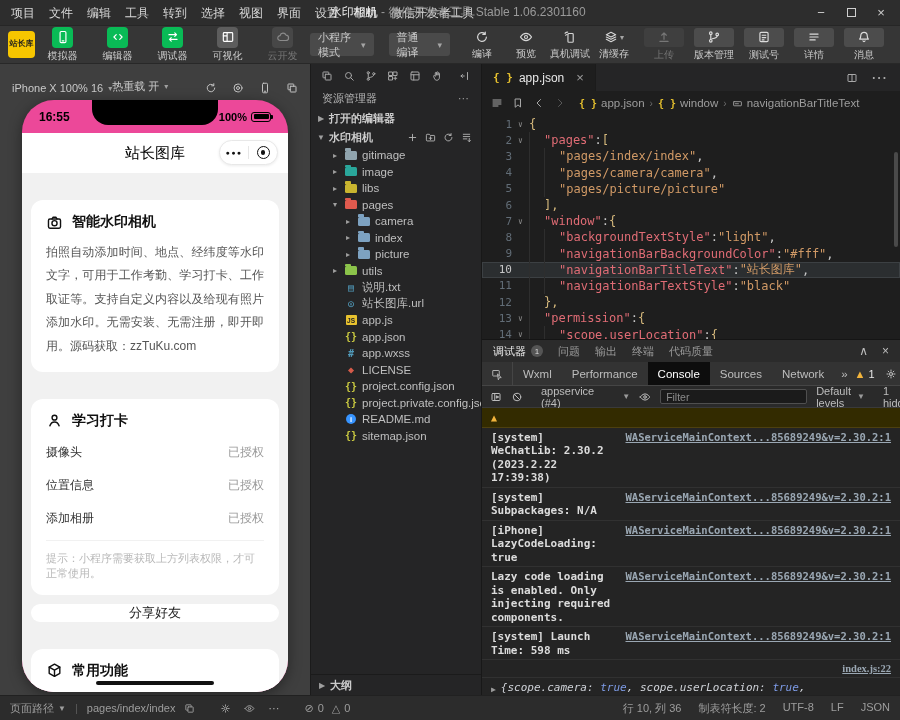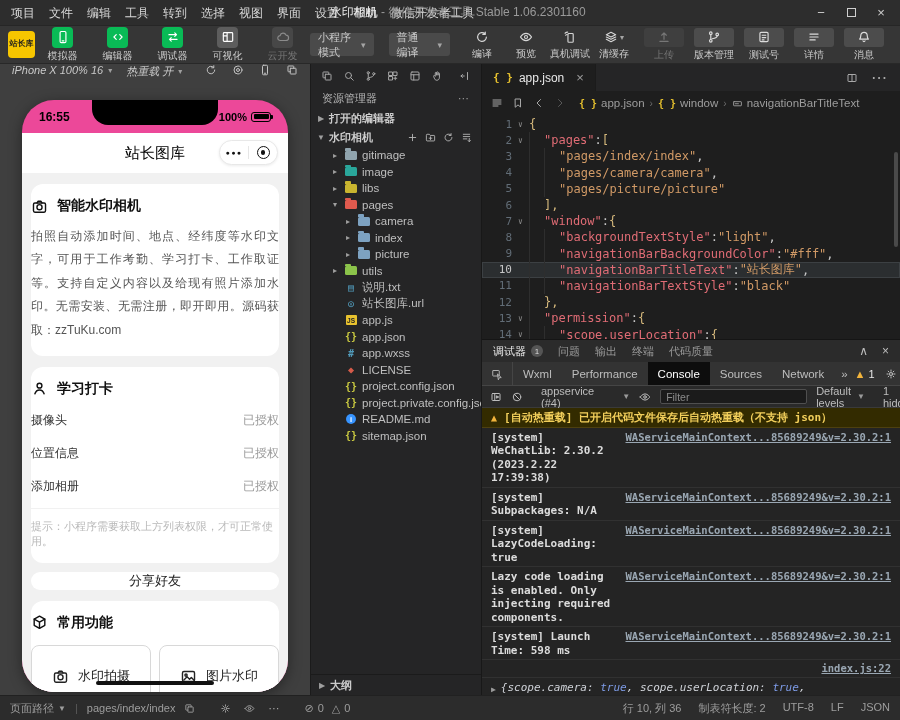--- a/index.html
+++ b/index.html
@@ -34,40 +34,40 @@
   .rgroup { margin-left:auto; display:flex; gap:6px; padding-right:6px; }
   .ract { display:flex; flex-direction:column; align-items:center; min-width:44px; gap:1px; font-size:10px; color:#cbcbcb; }
   .ract .box { width:40px; height:19px; border-radius:3px; background:#4c4c4c; display:flex; align-items:center; justify-content:center; color:#dcdcdc; }
   .ract.disabled { color:#767676; } .ract.disabled .box { background:#3f3f3f; color:#777; }
 
   
   .main { position:absolute; top:64px; left:0; right:0; bottom:25px; display:flex; }
 
   
   .sim { width:310px; background:#3f3f3f; position:relative; flex-shrink:0; }
-  .sim-toolbar { height:30px; display:flex; align-items:flex-start; padding:0 12px; gap:14px; color:#c9c9c9; font-size:11px;font-style:italic; }
+  .sim-toolbar { height:30px; display:flex; align-items:flex-end; padding:0 12px; color:#c9c9c9; font-size:11px; }
   .sim-dd { display:flex; align-items:center; gap:5px; }
   .sim-dd .caret { font-size:8px; color:#a0a0a0; }
   .sim-icons { margin-left:auto; display:flex; gap:15px; color:#c2c2c2; align-items:center; }
   .phone { position:absolute; top:36px; left:22px; right:22px; bottom:3px; background:#ec4899; border-radius:32px; box-shadow:0 3px 14px rgba(0,0,0,.4); overflow:hidden; display:flex; flex-direction:column; }
   .notch { position:absolute; top:0; left:50%; transform:translateX(-50%); width:126px; height:25px; background:#000; border-radius:0 0 16px 16px; z-index:3; }
   .p-status { height:33px; display:flex; align-items:center; justify-content:space-between; padding:0 17px; font-size:12px; font-weight:bold; color:#000; }
   .batt-wrap { display:flex; align-items:center; gap:4px; font-size:11px; font-weight:bold; }
   .batt { width:20px; height:10px; border:1px solid #000; border-radius:3px; position:relative; }
   .batt::before { content:''; position:absolute; inset:1.5px; background:#000; border-radius:1px; }
   .batt::after { content:''; position:absolute; right:-3px; top:2.5px; width:2px; height:4px; background:#000; border-radius:0 1px 1px 0; }
   .p-nav { height:40px; position:relative; display:flex; align-items:center; justify-content:center; font-size:15px; color:#000; background:#fff; }
   .capsule { position:absolute; right:10px; top:7px; width:59px; height:25px; border:1px solid #e8e8e8; border-radius:14px; display:flex; align-items:center; background:#fff; box-shadow:0 1px 3px rgba(0,0,0,.08); }
   .capsule .dots { flex:1; text-align:center; font-size:7px; letter-spacing:1.5px; color:#111; }
   .capsule .sep { width:1px; height:13px; background:#e6e6e6; }
   .capsule .tgt-wrap { flex:1; display:flex; justify-content:center; }
   .tgt { width:13px; height:13px; border:1.6px solid #111; border-radius:50%; position:relative; }
   .tgt::after { content:''; position:absolute; left:50%; top:50%; width:4.5px; height:4.5px; margin:-2.25px 0 0 -2.25px; background:#111; border-radius:50%; }
   .p-content { flex:1; background:#f1f1f1; display:flex; flex-direction:column; overflow:hidden; }
-  .card { background:#fff; border-radius:12px; margin:11px 9px 0; padding:13px 0 14px; }
+  .card { background:#fff; border-radius:12px; margin:27px 9px 0; padding:13px 15px 14px; }
   .card-h { display:flex; align-items:center; gap:9px; font-size:14px; font-weight:bold; color:#111; }
   .card-h .ic { width:17px; height:17px; }
   .card-body { margin-top:10px; font-size:12px; color:#555; line-height:1.95; text-align:justify; }
   .perm-row { display:flex; justify-content:space-between; font-size:12px; color:#333; padding:8px 0; }
   .perm-status { color:#999; }
   .perm-hint { margin-top:5px; padding-top:10px; border-top:1px solid #f1f1f1; font-size:11px; color:#b8b8b8; }
   .share-card { background:#fff; border-radius:12px; margin:9px 9px 0; height:38px; display:flex; align-items:center; justify-content:center; font-size:13px; color:#222; }
   .feat-row { display:flex; gap:8px; margin-top:13px; }
   .feat-btn { flex:1; height:63px; border:1px solid #d8d8d8; border-radius:8px; display:flex; align-items:center; justify-content:center; gap:9px; font-size:13px; color:#222; background:#fff; }
   .feat-btn .ic { width:17px; height:17px; }
@@ -137,21 +137,21 @@
   .ctx .caret { font-size:8px; color:#9a9a9a; }
   .filter { width:188px; height:15px; background:#1b1b1b; border:1px solid #4f4f4f; border-radius:2px; color:#bbb; font-size:10.5px; padding:0 5px; font-family:"Liberation Sans",sans-serif; }
   .filter::placeholder { color:#8a8a8a; }
   .levels { display:flex; align-items:center; gap:6px; }
   .console { flex:1; font-family:"DejaVu Sans Mono",monospace; font-size:11px; color:#dcdcdc; overflow:hidden; display:flex; flex-direction:column; }
   .crow { display:flex; padding:3px 9px 2px; border-bottom:1px solid #313131; align-items:flex-start; line-height:13.5px; }
   .crow.warn { background:#332b00; border-color:#4d4010; color:#f2cf5b; font-weight:bold; }
   .crow.warn .wic { color:#f2b43c; margin-right:7px; font-size:10px; }
   .ctext { flex:1; padding-right:10px; font-weight:bold; }
   .clink { margin-left:auto; color:#9aa7b3; text-decoration:underline; font-size:10.5px; white-space:nowrap; font-weight:bold; }
-  .crow.linkonly { justify-content:flex-end; padding-top:2px; padding-bottom:1px; }
+  .crow.linkonly { justify-content:flex-end; padding-top:2px; padding-bottom:1px;font-family:Liberation Serif, serif; }
   .crow.object { color:#cfd2d8; font-style:italic; font-weight:normal; }
   .crow.object .expander { color:#9a9a9a; margin-right:5px; font-style:normal; font-size:8px; padding-top:2px; }
   .bool { color:#7e9ce8; }
 
   
   .statusbar { position:absolute; bottom:0; left:0; right:0; height:25px; background:#2c2c2c; border-top:1px solid #212121; display:flex; align-items:center; font-size:11px; color:#9d9d9d; padding:0 10px; gap:9px; }
   .sb-item { display:flex; align-items:center; gap:4px; }
   .sb-sep { color:#5a5a5a; }
   .sb-caret { font-size:8px; }
   .sb-mid { display:flex; gap:13px; margin-left:16px; align-items:center; color:#a5a5a5; }
@@ -948,32 +948,31 @@
             <span>Default levels</span>
             <span class="caret" style="font-size:8px;color:#9a9a9a;">▼</span>
           </span>
           <span class="cb-sep"></span>
           <span>1 hidden</span>
 
         </div>
         <div class="console" id="console">
             <div class="crow warn">
               <span class="wic">▲</span>
-              <span class="ctext">[自动热重载] 已开启代码文件保存后自动热重载（不支持 json）</span>
             </div>
             <div class="crow log">
               <span class="ctext">[system] WeChatLib: 2.30.2 (2023.2.22 17:39:38)</span>
               <a class="clink">WAServiceMainContext...85689249&amp;v=2.30.2:1</a>
             </div>
             <div class="crow log">
               <span class="ctext">[system] Subpackages: N/A</span>
               <a class="clink">WAServiceMainContext...85689249&amp;v=2.30.2:1</a>
             </div>
             <div class="crow log">
-              <span class="ctext">[system] LazyCodeLoading: true</span>
+              <span class="ctext">[iPhone] LazyCodeLoading: true</span>
               <a class="clink">WAServiceMainContext...85689249&amp;v=2.30.2:1</a>
             </div>
             <div class="crow log">
               <span class="ctext">Lazy code loading is enabled. Only injecting required components.</span>
               <a class="clink">WAServiceMainContext...85689249&amp;v=2.30.2:1</a>
             </div>
             <div class="crow log">
               <span class="ctext">[system] Launch Time: 598 ms</span>
               <a class="clink">WAServiceMainContext...85689249&amp;v=2.30.2:1</a>
             </div>

